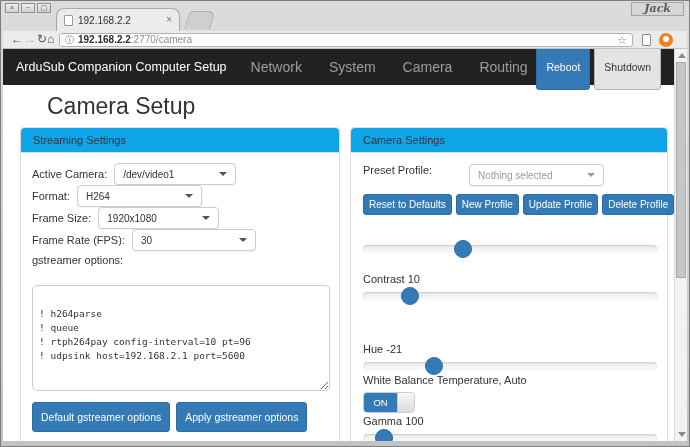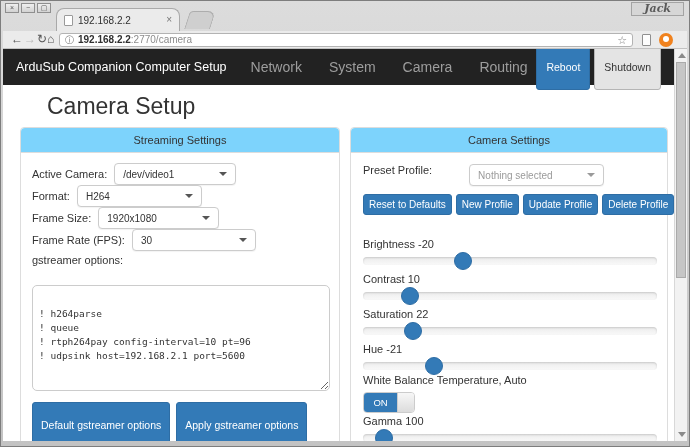--- a/index.html
+++ b/index.html
@@ -101,22 +101,22 @@
   .nav-btns .btn { font-size: 10.5px; padding: 16px 9px; }
   
   .page-title { position: absolute; left: 14px; top: 44px; font-size: 23px; font-weight: 400; color: #333; margin-left: 30px; }
   .panel {
     position: absolute; top: 78px; background: #fff;
     border: 1px solid #ddd; border-radius: 4px;
   }
   .panel-left { left: 17px; width: 320px; }
   .panel-right { left: 347px; width: 318px; height: 360px; }
   .panel-heading {
-    background: #7dd3fc; border-bottom: 1px solid #ddd; border-radius: 4px 4px 0 0;
-    padding: 6px 12px; font-size: 11px; color: #333; text-align: center;
+    background: #0ea5e9; border-bottom: 1px solid #ddd; border-radius: 4px 4px 0 0;
+    padding: 6px 12px; font-size: 11px; color: #333;
   }
   .panel-body { padding: 10px 11px; }
   
   .field-row { display: flex; align-items: center; margin-bottom: 0; }
   .field-label { font-size: 11px; color: #333; margin-right: 7px; white-space: nowrap; }
   .select-btn {
     display: inline-flex; align-items: center; justify-content: space-between;
     height: 22px; background: #fff; border: 1px solid #ccc; border-radius: 4px;
     padding: 0 8px; font-size: 10px; color: #333; cursor: pointer;
     box-shadow: 0 1px 1px rgba(0,0,0,0.05);
@@ -126,21 +126,21 @@
     border-right: 4px solid transparent; border-top: 4px solid #555; margin-left: 8px;
   }
   .select-muted { color: #9a9a9a; }
   .gst-label { font-size: 11px; color: #333; margin: 3px 0 19px; }
   .gst-textarea {
     width: 298px; height: 106px; border: 1px solid #ccc; border-radius: 5px;
     padding: 21px 6px; font-family: "DejaVu Sans Mono", monospace; font-size: 9.5px;
     line-height: 14px; color: #333; resize: both;
   }
   .btn-row { display: flex; gap: 6px; margin-top: 7px; }
-  .btn-row .btn { font-size: 10.5px; padding: 16px 8px; }
+  .btn-row .btn { font-size: 10.5px; padding: 8px 8px; }
   
   .panel-right .panel-body { position: relative; padding: 0; height: 330px; }
   .preset-row { position: absolute; left: 12px; top: 11px; display: flex; align-items: flex-start; gap: 30px; }
   .profile-btns { position: absolute; left: 12px; top: 41px; display: flex; gap: 4px; border-radius: 8px; }
   .profile-btns .btn { font-size: 10px; padding: 4px 5px; }
   .slider-group, .toggle-group { position: absolute; left: 12px; width: 294px; }
   .slider-label { font-size: 11px; color: #333; }
   .slider-track {
     position: relative; margin-top: 7px; height: 8px; border-radius: 4px;
     background: linear-gradient(#ececec, #f9f9f9);
@@ -269,39 +269,32 @@
         </div>
 
         <div class="profile-btns">
           <button class="btn btn-primary">Reset to Defaults</button>
           <button class="btn btn-primary">New Profile</button>
           <button class="btn btn-primary">Update Profile</button>
           <button class="btn btn-primary">Delete Profile</button>
         </div>
 
         <div class="slider-group" style="top:85px">
-          <div class="slider-label">Brightness -20</div>
           <div class="slider-track">
             <div class="slider-handle" style="left: 34%;"></div>
           </div>
         </div>
 
         <div class="slider-group" style="top:120px">
           <div class="slider-label">Contrast 10</div>
           <div class="slider-track">
             <div class="slider-handle" style="left: 16%;"></div>
           </div>
         </div>
 
-        <div class="slider-group" style="top:155px">
-          <div class="slider-label">Saturation 22</div>
-          <div class="slider-track">
-            <div class="slider-handle" style="left: 17%;"></div>
-          </div>
-        </div>
 
         <div class="slider-group" style="top:190px">
           <div class="slider-label">Hue -21</div>
           <div class="slider-track">
             <div class="slider-handle" style="left: 24%;"></div>
           </div>
         </div>
 
         <div class="toggle-group" style="top:221px">
           <div class="slider-label">White Balance Temperature, Auto</div>

